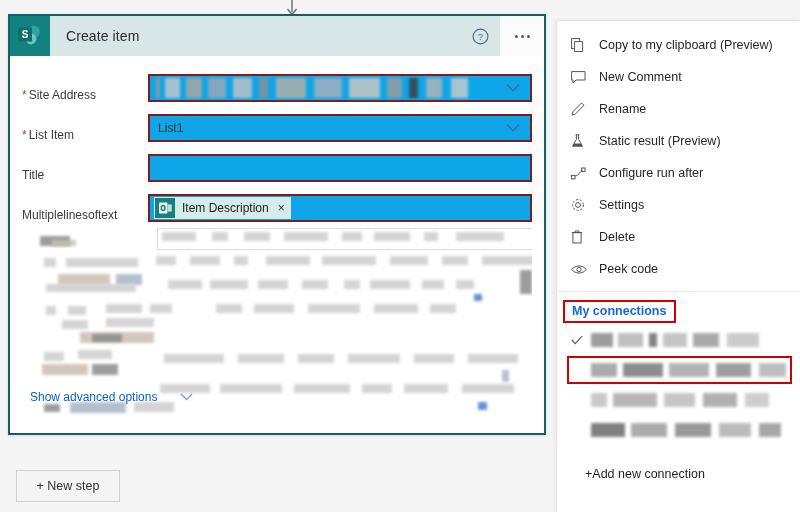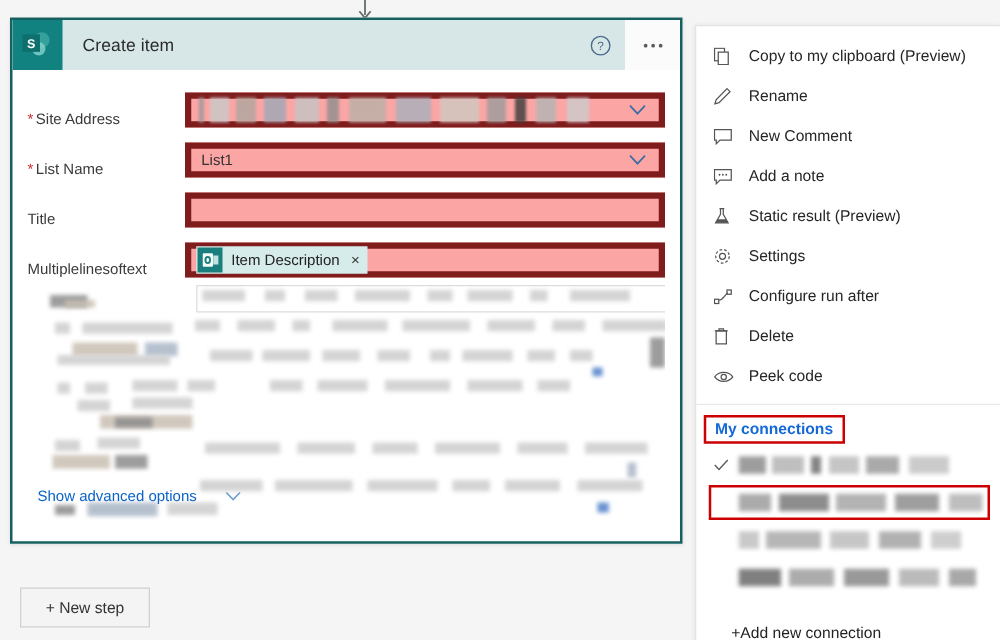--- a/index.html
+++ b/index.html
@@ -109,22 +109,22 @@
     color: #3b3b3b;
     white-space: nowrap;
   }
   .req {
     color: #c3342f;
     margin-right: 2px;
   }
   .field-control {
     flex: 1 1 auto;
     height: 28px;
-    border: 5px solid #7f1d1d;
-    background: #fca5a5;
+    border: 2px solid #7f1d1d;
+    background: #0ea5e9;
     display: flex;
     align-items: center;
     position: relative;
     box-sizing: border-box;
   }
   .field-text {
     padding-left: 8px;
     font-size: 12px;
     color: #333;
   }
@@ -422,21 +422,21 @@
       <div class="field-control">
         <div class="redacted"></div>
         <svg class="chev" width="14" height="9" viewBox="0 0 14 9">
           <path d="M1 1 L7 7.4 L13 1" stroke="#3a6ea5" stroke-width="1.4" fill="none"></path>
         </svg>
       </div>
     </div>
 
     <div class="form-row">
       <div class="field-label">
-        <span class="req">*</span><span>List Name</span>
+        <span class="req">*</span><span>List Item</span>
       </div>
       <div class="field-control">
         <span class="field-text">List1</span>
         <svg class="chev" width="14" height="9" viewBox="0 0 14 9">
           <path d="M1 1 L7 7.4 L13 1" stroke="#3a6ea5" stroke-width="1.4" fill="none"></path>
         </svg>
       </div>
     </div>
 
     <div class="form-row">
@@ -566,81 +566,70 @@
       <svg width="14" height="14" viewBox="0 0 14 14">
         <rect x="0.6" y="0.6" width="8" height="10" fill="none" stroke="#555" stroke-width="1"></rect>
         <path d="M3.6 3.6 h8 v10 h-8 z" fill="#fff" stroke="#555" stroke-width="1"></path>
       </svg>
     </span>
     <span class="menu-label">Copy to my clipboard (Preview)</span>
   </div>
 
   <div class="menu-item">
     <span class="menu-icon">
+      <svg width="15" height="13" viewBox="0 0 15 13">
+        <path d="M0.6 0.6 h13.4 v8.4 h-9 l-3 3 v-3 h-1.4 z" fill="none" stroke="#555" stroke-width="1"></path>
+      </svg>
+    </span>
+    <span class="menu-label">New Comment</span>
+  </div>
+
+  <div class="menu-item">
+    <span class="menu-icon">
       <svg width="14" height="14" viewBox="0 0 14 14">
         <path d="M10.6 0.9 L13 3.3 L4.2 12.1 L0.9 13.1 L1.9 9.8 z" fill="none" stroke="#555" stroke-width="1"></path>
       </svg>
     </span>
     <span class="menu-label">Rename</span>
   </div>
 
-  <div class="menu-item">
-    <span class="menu-icon">
-      <svg width="15" height="13" viewBox="0 0 15 13">
-        <path d="M0.6 0.6 h13.4 v8.4 h-9 l-3 3 v-3 h-1.4 z" fill="none" stroke="#555" stroke-width="1"></path>
-      </svg>
-    </span>
-    <span class="menu-label">New Comment</span>
-  </div>
-
-  <div class="menu-item">
-    <span class="menu-icon">
-      <svg width="15" height="13" viewBox="0 0 15 13">
-        <path d="M0.6 0.6 h13.4 v8.4 h-9 l-3 3 v-3 h-1.4 z" fill="none" stroke="#555" stroke-width="1"></path>
-        <circle cx="4.6" cy="4.8" r="0.75" fill="#555"></circle>
-        <circle cx="7.3" cy="4.8" r="0.75" fill="#555"></circle>
-        <circle cx="10" cy="4.8" r="0.75" fill="#555"></circle>
-      </svg>
-    </span>
-    <span class="menu-label">Add a note</span>
-  </div>
 
   <div class="menu-item">
     <span class="menu-icon">
       <svg width="13" height="14" viewBox="0 0 13 14">
         <path d="M4.6 0.8 h3.8 M5.4 0.8 v4.6 L1.5 12.2 h10 L7.6 5.4 V0.8" fill="none" stroke="#555" stroke-width="1"></path>
         <path d="M3.2 9.4 h6.6 L11.5 12.2 h-10 z" fill="#555"></path>
       </svg>
     </span>
     <span class="menu-label">Static result (Preview)</span>
-  </div>
-
-  <div class="menu-item">
-    <span class="menu-icon">
-      <svg width="14" height="14" viewBox="0 0 14 14">
-        <circle cx="7" cy="7" r="2.4" fill="none" stroke="#555" stroke-width="1"></circle>
-        <circle cx="7" cy="7" r="5.4" fill="none" stroke="#555" stroke-width="1" stroke-dasharray="2.2 1.6"></circle>
-      </svg>
-    </span>
-    <span class="menu-label">Settings</span>
   </div>
 
   <div class="menu-item">
     <span class="menu-icon">
       <svg width="15" height="13" viewBox="0 0 15 13">
         <rect x="0.6" y="8.4" width="3.4" height="3.4" fill="none" stroke="#555" stroke-width="1"></rect>
         <path d="M4.4 9 C7.5 9 8.5 5 11.4 3.2" fill="none" stroke="#555" stroke-width="1"></path>
         <rect x="10.6" y="1" width="3.4" height="3.4" fill="none" stroke="#555" stroke-width="1"></rect>
       </svg>
     </span>
     <span class="menu-label">Configure run after</span>
   </div>
 
   <div class="menu-item">
     <span class="menu-icon">
+      <svg width="14" height="14" viewBox="0 0 14 14">
+        <circle cx="7" cy="7" r="2.4" fill="none" stroke="#555" stroke-width="1"></circle>
+        <circle cx="7" cy="7" r="5.4" fill="none" stroke="#555" stroke-width="1" stroke-dasharray="2.2 1.6"></circle>
+      </svg>
+    </span>
+    <span class="menu-label">Settings</span>
+  </div>
+
+  <div class="menu-item">
+    <span class="menu-icon">
       <svg width="12" height="14" viewBox="0 0 12 14">
         <path d="M0.8 2.6 h10.4 M4.2 2.6 V1 h3.6 v1.6" fill="none" stroke="#555" stroke-width="1"></path>
         <path d="M1.9 2.6 h8.2 v10.4 h-8.2 z" fill="none" stroke="#555" stroke-width="1"></path>
       </svg>
     </span>
     <span class="menu-label">Delete</span>
   </div>
 
   <div class="menu-item">
     <span class="menu-icon">

